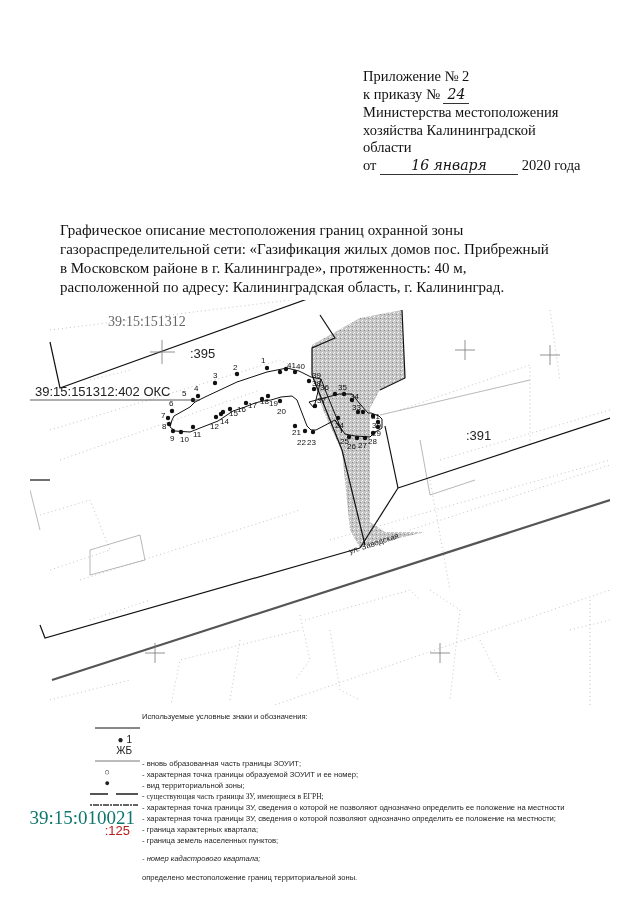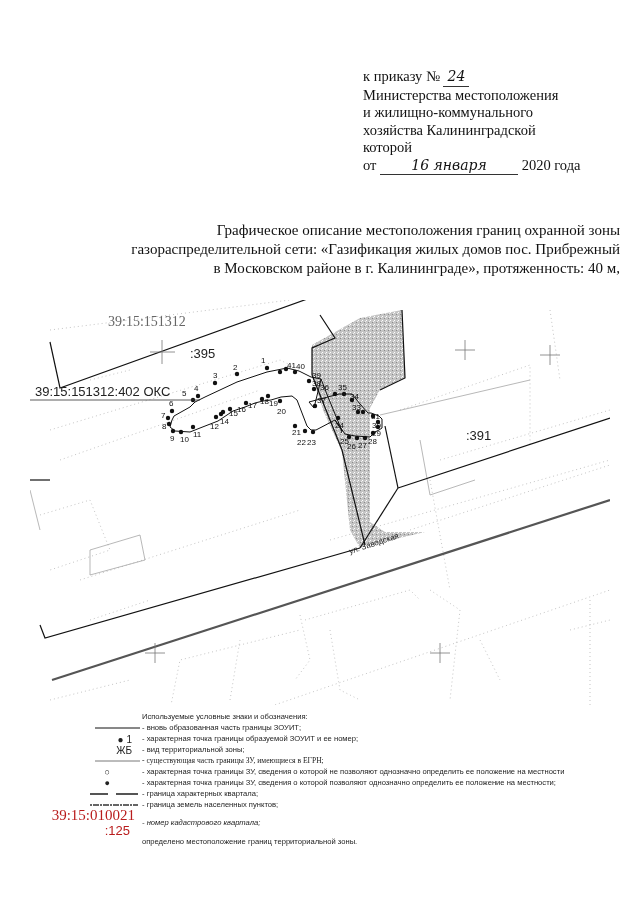--- a/index.html
+++ b/index.html
@@ -1,45 +1,46 @@
 <!DOCTYPE html>
 <html><head>
 <meta charset="utf-8">
 <style>
   html, body { margin:0; padding:0; background:#fff; }
   body { width:640px; height:905px; position:relative; overflow:hidden; font-family:"Liberation Serif", serif; color:#111; }
   .appendix { position:absolute; left:363px; top:68px; font-size:14.5px; line-height:17.5px; }
   .appendix div { white-space:nowrap; }
   .hand { font-family:"DejaVu Serif", serif; font-style:italic; font-size:14px; display:inline-block; border-bottom:1px solid #333; text-align:center; }
-  .title { position:absolute; left:60px; top:221px; width:560px; text-align:right; font-size:15px; line-height:19px; }
+  .title { position:absolute; left:60px; top:221px; width:560px; text-align:left; font-size:15px; line-height:19px; }
   .map { position:absolute; left:30px; top:300px; width:580px; height:405px; }
   .legend { position:absolute; left:30px; top:712px; width:590px; font-family:"Liberation Sans", sans-serif; font-size:7.6px; color:#222; }
   .lg-row { position:absolute; left:0; width:590px; height:11px; }
   .lg-sym { position:absolute; left:80px; width:110px; text-align:right; }
-  .lg-text { position:absolute; left:112px; white-space:nowrap; }
+  .lg-text { position:absolute; left:112px; white-space:nowrap;margin-top:36px; }
   .lg-head { position:absolute; left:112px; top:0; }
-  .cad-big { font-family:"Liberation Serif", serif; font-size:15px; color:#b91c1c; }
+  .cad-big { font-family:"Liberation Serif", serif; font-size:19px; color:#0f766e; }
   .cad-small { font-family:"Liberation Sans", sans-serif; font-size:13px; color:#b91c1c; }
 </style>
 </head>
 <body>
 
 <div class="appendix">
+  <div>Приложение № 2</div>
   <div><span>к приказу №</span> <span class="hand" style="width:26px;">24</span></div>
   <div>Министерства местоположения</div>
-  <div>и жилищно-коммунального</div>
   <div>хозяйства Калининградской</div>
-  <div>которой</div>
+  <div>области</div>
   <div><span>от</span> <span class="hand" style="width:138px;">16 января</span> <span>2020 года</span></div>
 </div>
 
 <div class="title">
   <div>Графическое описание местоположения границ охранной зоны</div>
   <div>газораспределительной сети: «Газификация жилых домов пос. Прибрежный</div>
   <div>в Московском районе в г. Калининграде», протяженность: 40 м,</div>
+  <div>расположенной по адресу: Калининградская область, г. Калининград.</div>
 </div>
 
 <div class="map">
   <svg width="580" height="405" viewBox="0 0 580 405" xmlns="http://www.w3.org/2000/svg" font-family="Liberation Sans, sans-serif">
     <defs>
       <pattern id="stip" width="4" height="4" patternUnits="userSpaceOnUse">
         <rect width="4" height="4" fill="#c4c4c4"></rect>
         <rect x="0" y="0" width="1" height="1" fill="#fff"></rect>
         <rect x="2" y="2" width="1" height="1" fill="#8a8a8a"></rect>
         <rect x="3" y="1" width="1" height="1" fill="#eee"></rect>

